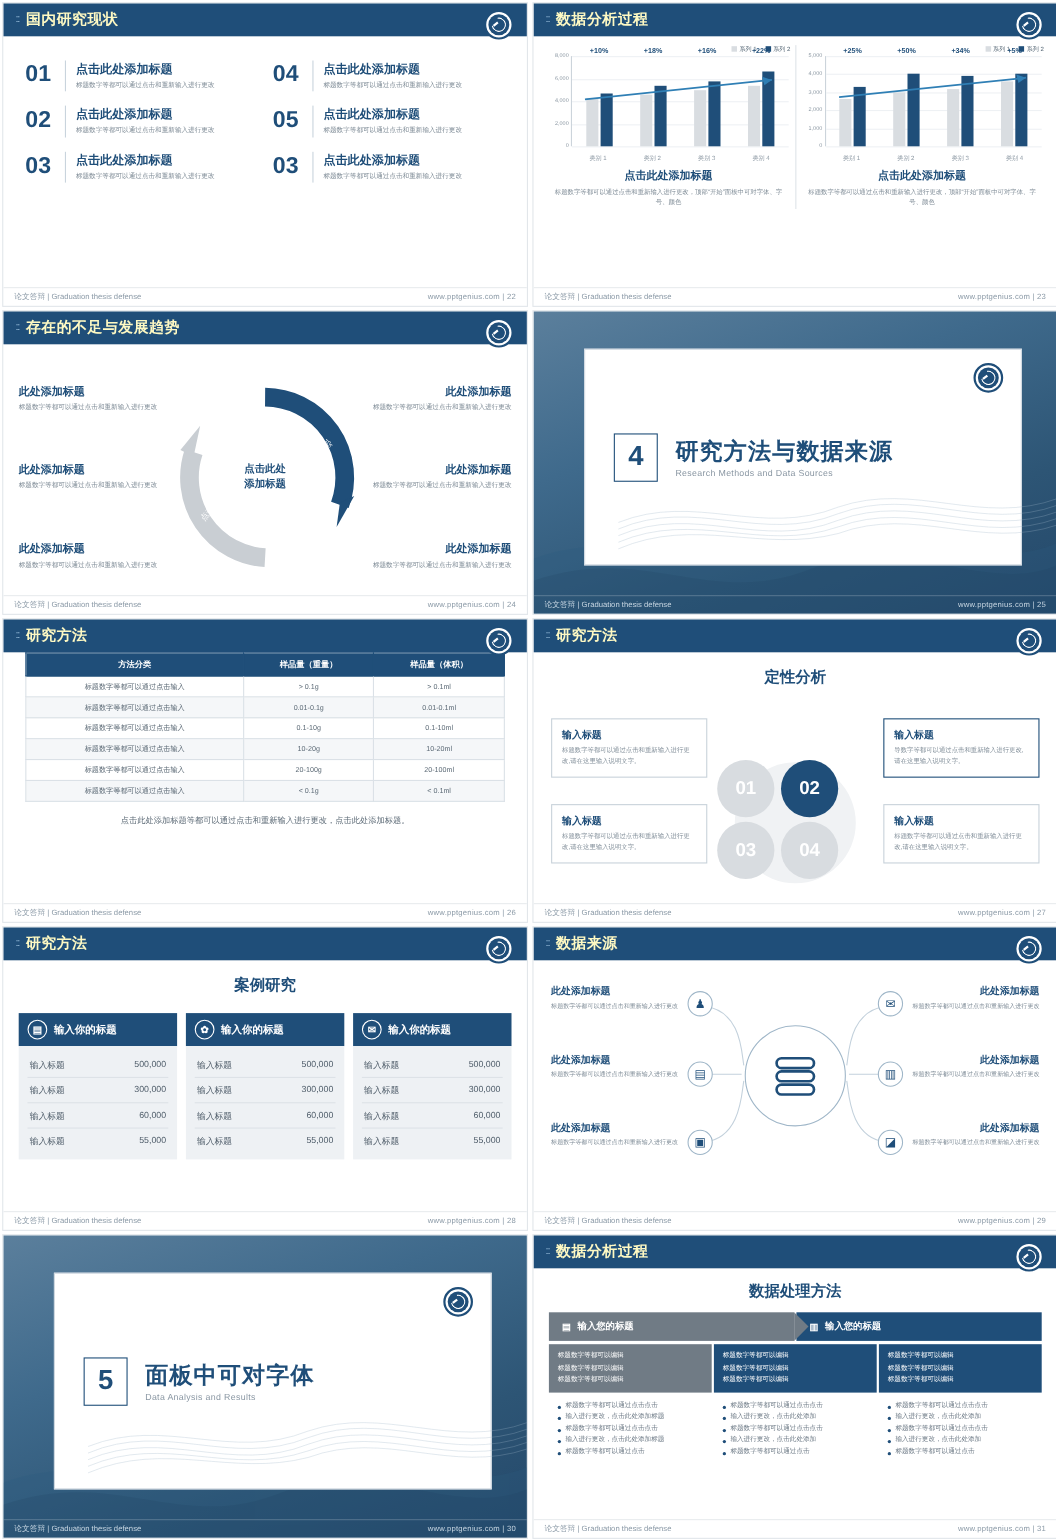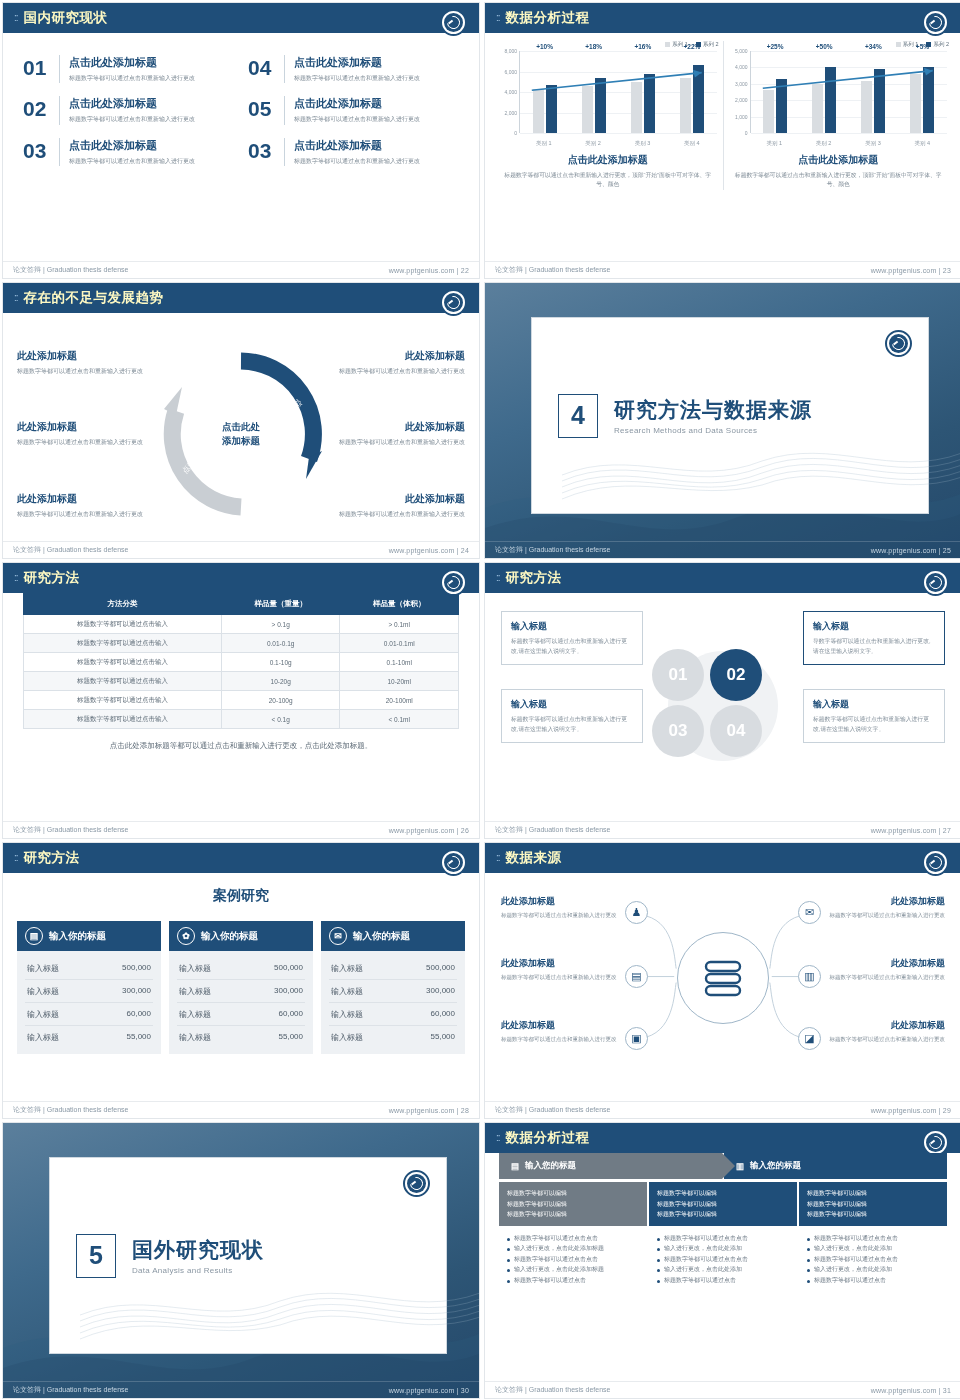--- a/index.html
+++ b/index.html
@@ -652,20 +652,21 @@
 
   <div class="slide">
     <div class="sbar">
       <span class="dots">::</span>
       <span class="stitle">研究方法</span>
     </div>
     <div class="badge">
         <div class="inner"></div>
       </div>
 
+    <div class="ctr-title">定性分析</div>
 
     <div class="qual">
       <div style="position:absolute;left:50%;top:58px;transform:translateX(-50%);width:110px;height:110px;border-radius:50%;background:#f0f2f4;"></div>
 
       <div class="qbox" style="left:16px; top:18px;">
         <div class="qh">输入标题</div>
         <div class="qp">标题数字等都可以通过点击和重新输入进行更改,请在这里输入说明文字。</div>
       </div>
       <div class="qbox hl" style="right:16px; top:18px;">
         <div class="qh">输入标题</div>
@@ -862,21 +863,21 @@
         <path d="M0,90 C100,55 160,115 250,80 C340,45 410,105 478,75 L478,120 L0,120 Z" fill="#23496a" opacity=".6"></path>
       </svg>
 
       <div class="coverbox">
         <div class="badge cbadge onblue">
             <div class="inner"></div>
           </div>
         <div class="bigrow">
           <div class="bignum">5</div>
           <div class="covtitle">
-            <div class="ct1">国外研究现状</div>
+            <div class="ct1">面板中可对字体</div>
             <div class="ct2">Data Analysis and Results</div>
           </div>
         </div>
         <svg class="coverwave" viewBox="0 0 400 70" preserveAspectRatio="none">
           <g stroke="#9fb6c8" stroke-width=".4" fill="none" opacity=".8">
             <path d="M0,48 C70,18 130,62 200,34 C270,8 330,52 400,26"></path>
             <path d="M0,54 C70,24 130,68 200,40 C270,14 330,58 400,32"></path>
             <path d="M0,60 C70,30 130,70 200,46 C270,20 330,64 400,38"></path>
             <path d="M0,42 C70,14 130,56 200,28 C270,4 330,46 400,20"></path>
             <path d="M0,66 C70,36 130,70 200,52 C270,26 330,68 400,44"></path>
@@ -893,20 +894,21 @@
 
   <div class="slide">
     <div class="sbar">
       <span class="dots">::</span>
       <span class="stitle">数据分析过程</span>
     </div>
     <div class="badge">
         <div class="inner"></div>
       </div>
 
+    <div class="ptitle">数据处理方法</div>
 
     <div class="parrows">
       <div class="parrow gray">
         <span>▤</span>
         <span>输入您的标题</span>
       </div>
       <div class="parrow blue last">
         <span>▥</span>
         <span>输入您的标题</span>
       </div>

